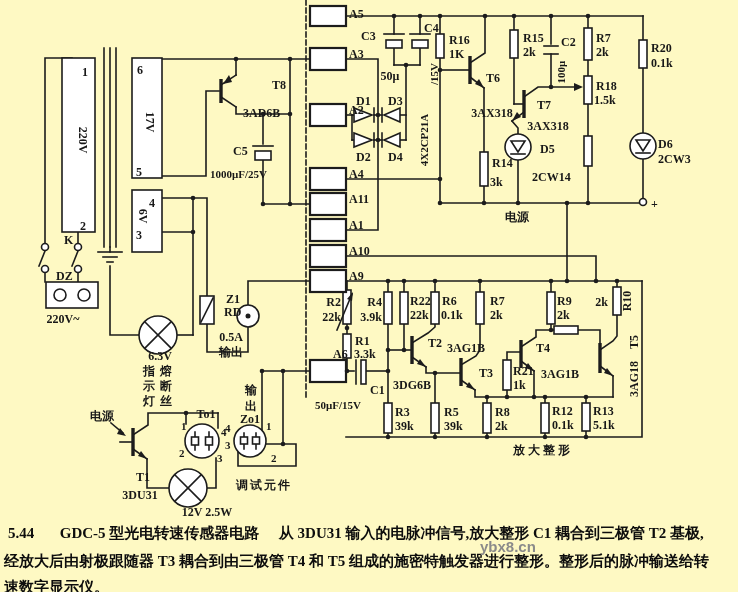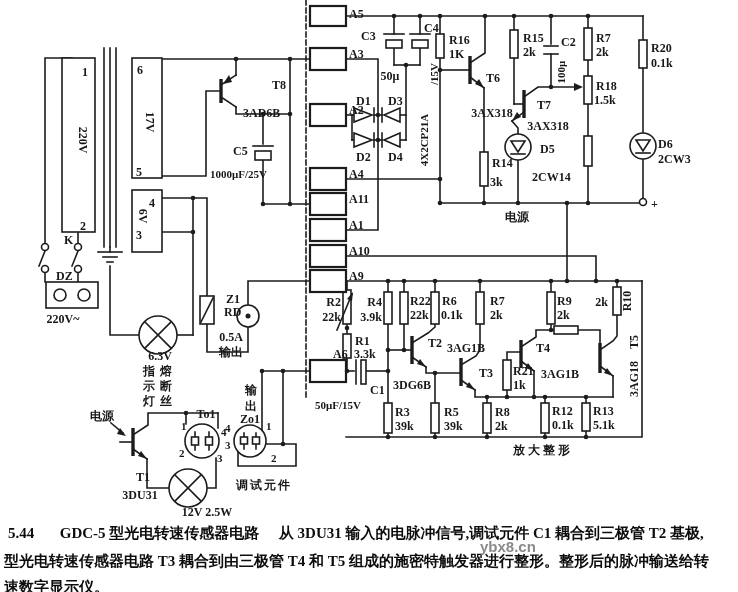--- a/index.html
+++ b/index.html
@@ -1,16 +1,16 @@
 <!DOCTYPE html>
 <html><head>
 <meta charset="utf-8">
 <style>
   html,body{margin:0;padding:0;background:#e8e8e8;}
-  #stage{position:relative;width:738px;height:592px;background:#ffffff;overflow:hidden;
+  #stage{position:relative;width:738px;height:592px;background:#fef9c3;overflow:hidden;
          font-family:"Liberation Serif","DejaVu Serif",serif;}
   svg{position:absolute;left:0;top:0;}
   svg text{font-family:"Liberation Serif","DejaVu Serif",serif;font-weight:bold;fill:#181818;}
   .lbl{font-size:12px;}
   .sm{font-size:11px;}
   .w{fill:none;stroke:#1c1c1c;stroke-width:1.6;stroke-linecap:square;stroke-linejoin:miter;}
   .cmp{fill:#ffffff;stroke:#1c1c1c;stroke-width:1.6;}
   .bar{stroke:#1c1c1c;stroke-width:3.4;}
   .dot{fill:#1c1c1c;stroke:none;}
   .dash{stroke-dasharray:5 3;}
@@ -526,19 +526,19 @@
     <text class="lbl" x="264" y="489" text-anchor="middle" style="letter-spacing:2px">调试元件</text>
   </g>
 </svg>
 
 <div id="caption">
   <div class="capline" style="left:8px;top:8px;">
     <span>5.44</span>
     <span style="display:inline-block;width:18px;"></span>
     <span>GDC-5 型光电转速传感器电路</span>
     <span style="display:inline-block;width:12px;"></span>
-    <span>从 3DU31 输入的电脉冲信号,调试元件 C1 耦合到三极管 T2 基极,</span>
+    <span>从 3DU31 输入的电脉冲信号,放大整形 C1 耦合到三极管 T2 基极,</span>
   </div>
-  <div class="capline" style="left:4px;top:36px;">型光电转速传感器电路 T3 耦合到由三极管 T4 和 T5 组成的施密特触发器进行整形。整形后的脉冲输送给转</div>
+  <div class="capline" style="left:4px;top:36px;">经放大后由射极跟随器 T3 耦合到由三极管 T4 和 T5 组成的施密特触发器进行整形。整形后的脉冲输送给转</div>
   <div class="capline" style="left:4px;top:62px;">速数字显示仪。</div>
   <div id="wm">ybx8.cn</div>
 </div>
 </div>
 
 </body></html>

